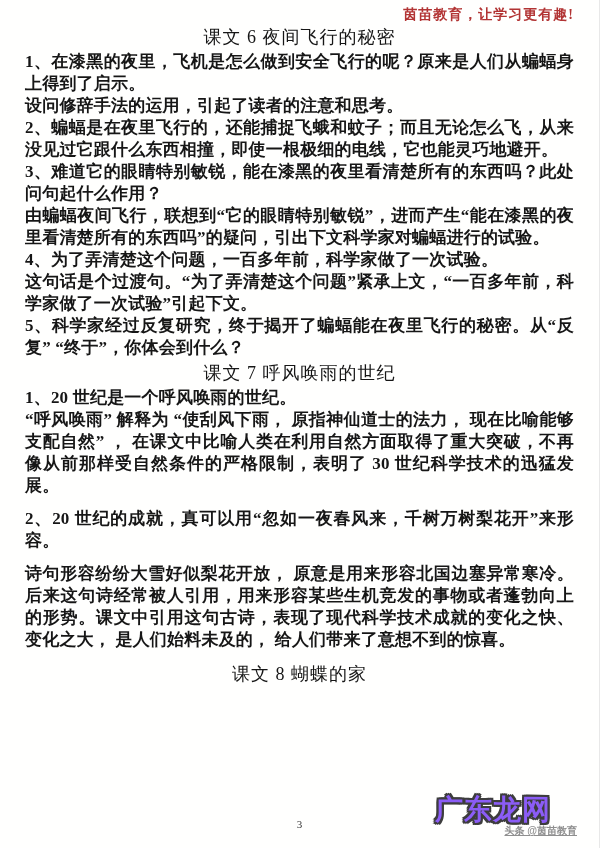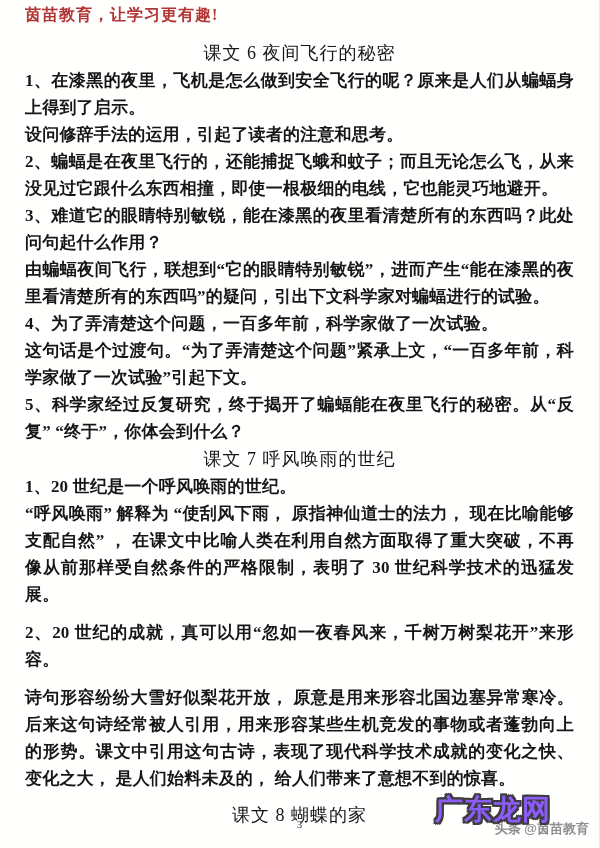--- a/index.html
+++ b/index.html
@@ -9,39 +9,39 @@
     height: 848px;
     box-sizing: border-box;
     padding: 8px 25px 0 25px;
     background: #fffffe;
     border-right: 1px solid #e8e8e8;
     font-family: "Liberation Serif", "DejaVu Serif", serif;
     color: #161616;
     overflow: hidden;
   }
   .brand {
-    text-align: left;
-    font-size: 16px;
+    text-align: right;
+    font-size: 14px;
     line-height: 14px;
     font-weight: 700;
     letter-spacing: 1px;
-    margin-bottom: 19px;
+    margin-bottom: 3px;
   }
   .doc { }
   .doc-heading {
     text-align: center;
     font-size: 18px;
     line-height: 24px;
     font-weight: 400;
     margin: 2px 0;
     letter-spacing: 1px;
   }
   .para {
     font-size: 17px;
-    line-height: 27px;
+    line-height: 22px;
     font-weight: 700;
     text-align: justify;
     text-justify: inter-ideograph;
     letter-spacing: 0.2px;
   }
   .gap { margin-top: 11px; }
   .page-number {
     position: absolute;
     left: 0; right: 0;
     bottom: 18px;
@@ -51,27 +51,28 @@
   }
   .watermark {
     position: absolute;
     right: 6px;
     bottom: 8px;
     width: 158px;
     height: 46px;
   }
   .wm-sub {
     position: absolute;
-    right: 4px;
+    right: 16px;
     bottom: 2px;
-    font-size: 13px;
+    font-size: 10px;
     font-weight: 700;
     color: #8f8f8f;
     white-space: nowrap;
     font-family: "Liberation Sans", "DejaVu Sans", sans-serif;
+    text-decoration: underline;
   }
   .wm-main {
     position: absolute;
     left: 0;
     top: 0;
     font-size: 28px;
     line-height: 32px;
     font-weight: 900;
     white-space: nowrap;
     letter-spacing: 1px;

